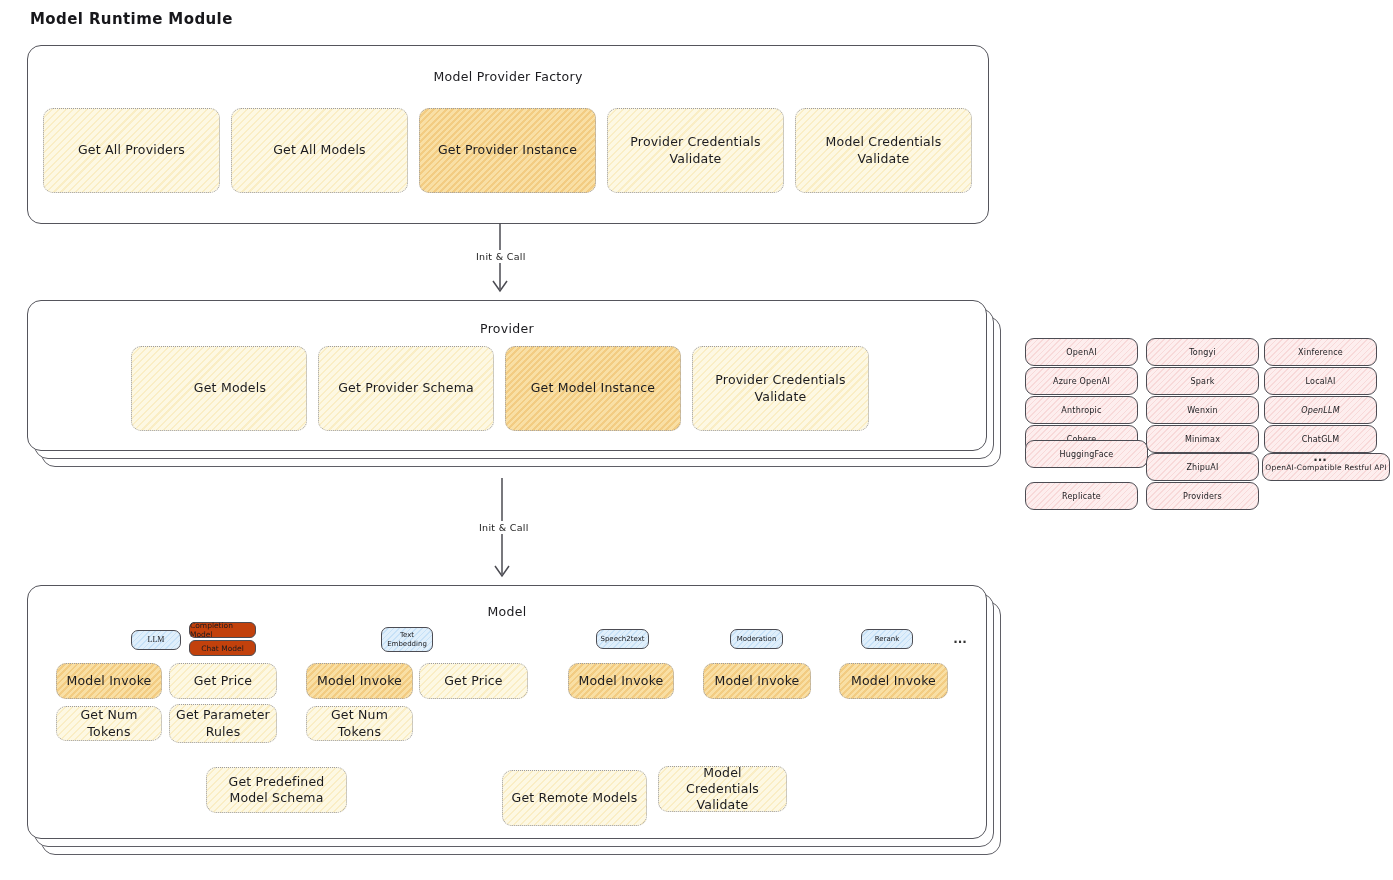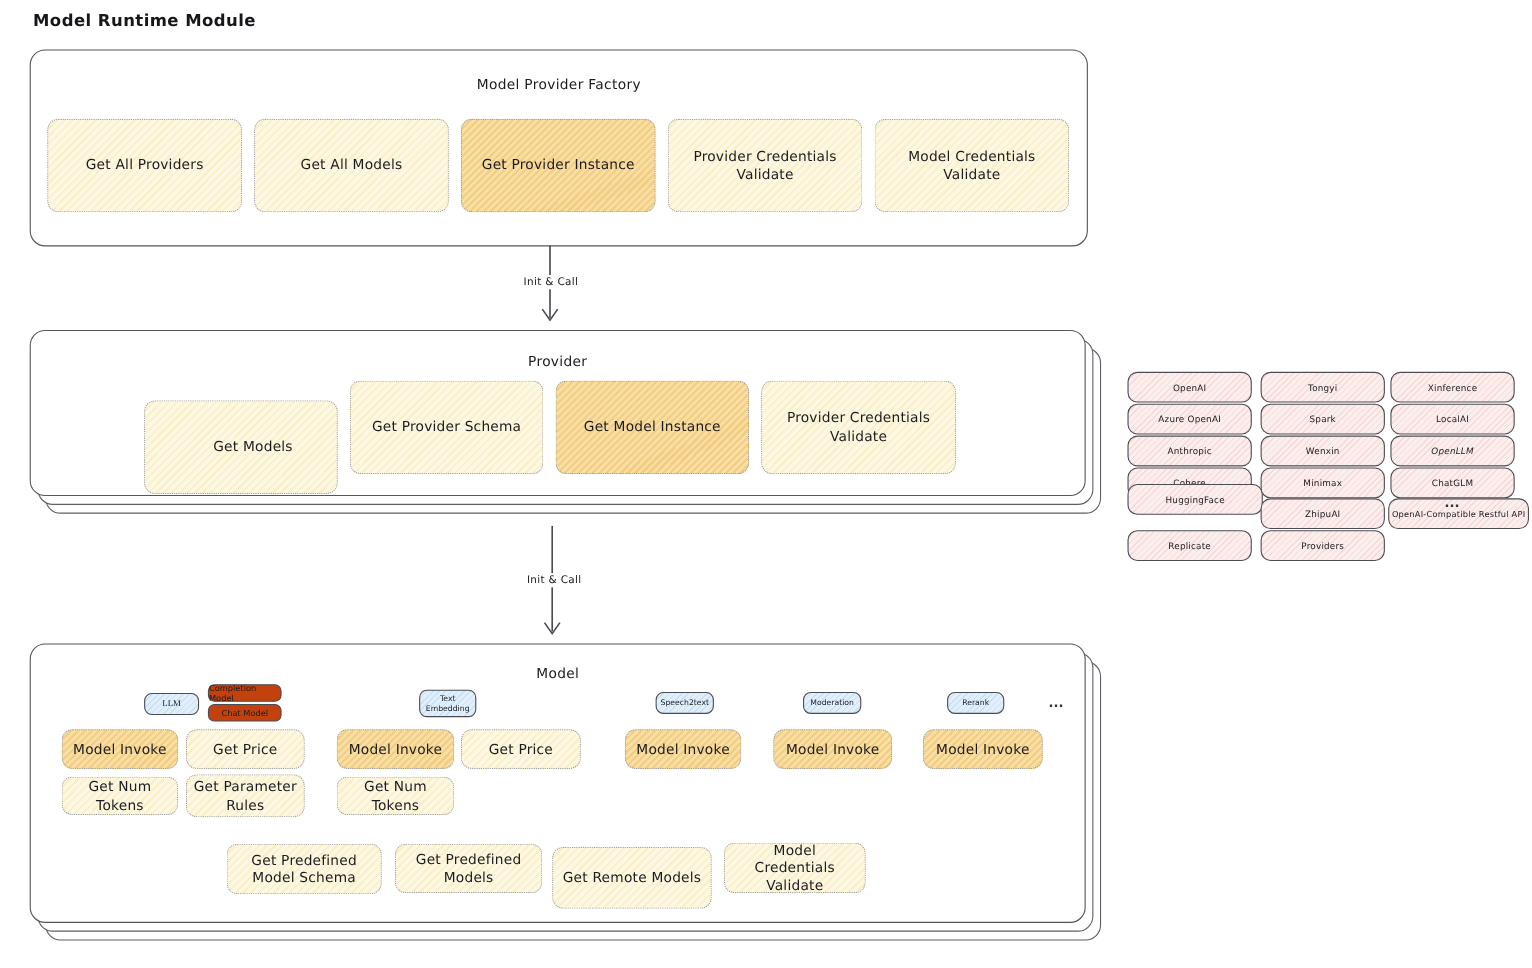--- a/index.html
+++ b/index.html
@@ -75,21 +75,21 @@
 <svg class="abs" style="left:487px;top:223px;" width="26" height="74">
   <line x1="13" y1="0" x2="13" y2="66" stroke="#4b4b52" stroke-width="1.5"></line>
   <path d="M6 58 L13 68 L20 58" fill="none" stroke="#4b4b52" stroke-width="1.5"></path>
 </svg>
 <div class="arrow-label" style="left:472px;top:250px;">Init &amp; Call</div>
 
 <div class="stack" style="left:41px;top:316px;width:958px;height:149px;"></div>
 <div class="stack" style="left:34px;top:308px;width:958px;height:149px;"></div>
 <div class="box" style="left:27px;top:300px;width:958px;height:149px;">
   <div class="box-title" style="top:20px;">Provider</div>
-  <div class="btn" style="left:103px;top:63px;width:176px;height:85px;padding-left:28px;">Get Models</div>
+  <div class="btn" style="left:103px;top:45px;width:176px;height:85px;padding-left:28px;">Get Models</div>
   <div class="btn" style="left:290px;top:45px;width:176px;height:85px;">Get Provider Schema</div>
   <div class="btn hl" style="left:477px;top:45px;width:176px;height:85px;">Get Model Instance</div>
   <div class="btn" style="left:664px;top:45px;width:177px;height:85px;">Provider Credentials Validate</div>
 </div>
 
 <div class="pill" style="left:1025px;top:300px;width:113px;height:28px;">OpenAI</div>
 <div class="pill" style="left:1025px;top:329px;width:113px;height:28px;">Azure OpenAI</div>
 <div class="pill" style="left:1025px;top:358px;width:113px;height:28px;">Anthropic</div>
 <div class="pill" style="left:1025px;top:387px;width:113px;height:28px;">Cohere</div>
 <div class="pill" style="left:1025px;top:402px;width:123px;height:28px;">HuggingFace</div>
@@ -135,16 +135,15 @@
   <div class="btn" style="left:391px;top:77px;width:109px;height:36px;">Get Price</div>
   <div class="btn hl" style="left:540px;top:77px;width:106px;height:36px;">Model Invoke</div>
   <div class="btn hl" style="left:675px;top:77px;width:108px;height:36px;">Model Invoke</div>
   <div class="btn hl" style="left:811px;top:77px;width:109px;height:36px;">Model Invoke</div>
 
   <div class="btn" style="left:28px;top:120px;width:106px;height:35px;">Get Num Tokens</div>
   <div class="btn" style="left:141px;top:118px;width:108px;height:39px;">Get Parameter Rules</div>
   <div class="btn" style="left:278px;top:120px;width:107px;height:35px;">Get Num Tokens</div>
 
   <div class="btn" style="left:178px;top:181px;width:141px;height:46px;">Get Predefined Model Schema</div>
-  <div class="btn" style="left:331px;top:181px;width:134px;height:45px;">Get Predefined Models</div>
   <div class="btn" style="left:474px;top:184px;width:145px;height:56px;text-align:right;">Get Remote Models</div>
   <div class="btn" style="left:630px;top:180px;width:129px;height:46px;">Model Credentials Validate</div>
 </div>
 
 </body></html>

